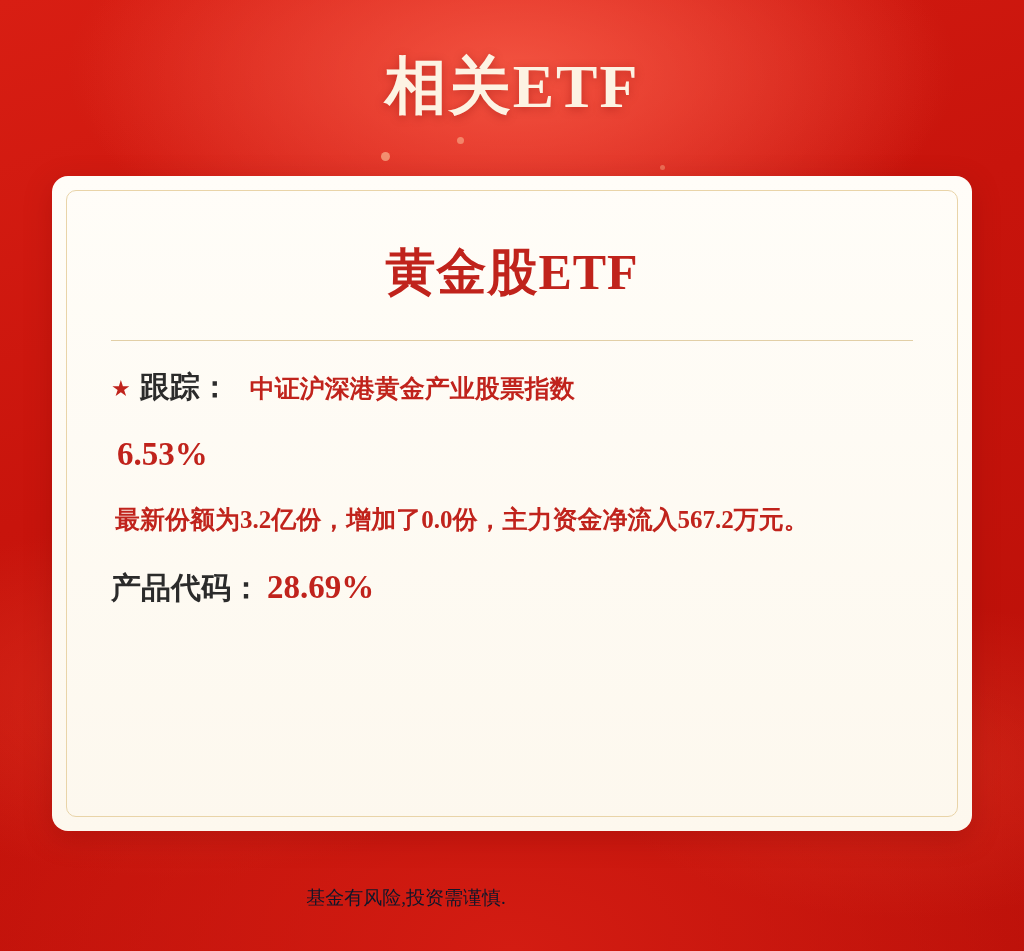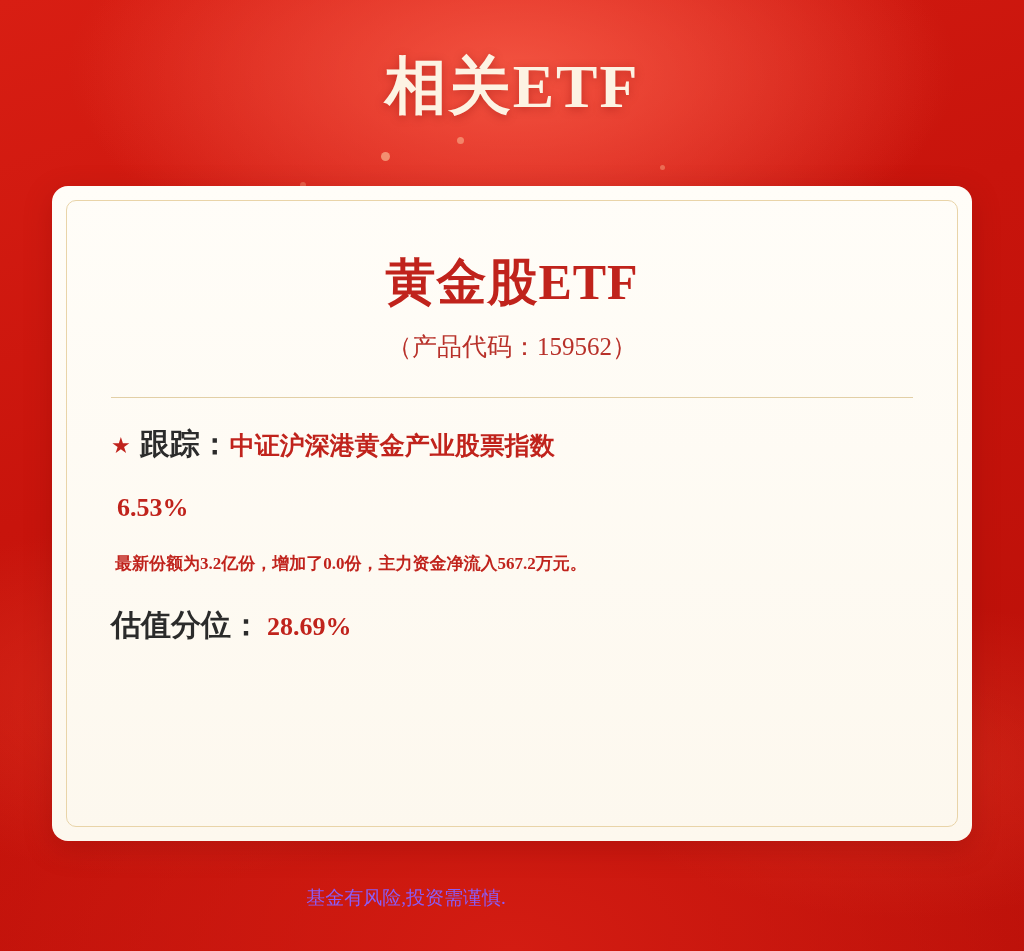--- a/index.html
+++ b/index.html
@@ -60,21 +60,21 @@
     font-size: 62px;
     font-weight: bold;
     color: #fdf3e3;
     letter-spacing: 2px;
     text-shadow: 0 2px 10px rgba(120,0,0,0.35);
   }
 
   .card {
     position: absolute;
     left: 52px;
-    top: 186px;
+    top: 176px;
     width: 920px;
     height: 655px;
     background: linear-gradient(180deg, #fffdf8 0%, #fdf8ee 100%);
     border-radius: 16px;
     box-shadow: 0 8px 28px rgba(110,0,0,0.25);
   }
   .card-inner {
     position: absolute;
     left: 14px;
     top: 14px;
@@ -130,51 +130,51 @@
     position: relative;
     top: -1px;
   }
   .label {
     font-size: 30px;
     font-weight: bold;
     color: #2b2b2b;
     white-space: nowrap;
   }
   .value-red {
-    font-size: 26px;
+    font-size: 33px;
     font-weight: bold;
     color: #c0231c;
     margin-left: 6px;
     font-family: Liberation Serif, serif;
   }
   .value-track {
     font-size: 25px;
     font-weight: bold;
     color: #c0231c;
-    margin-left: 0;
+    margin-left: 20px;
   }
   .flow-text {
-    font-size: 17px;
+    font-size: 25px;
     font-weight: bold;
     color: #c0231c;
     line-height: 1.55;
     margin-left: 4px;
     flex: 1;
     min-width: 0;
   }
   .row-flow { align-items: flex-start; }
 
   .footer-note {
     position: absolute;
     left: 0;
     top: 885px;
     width: 812px;
     text-align: center;
     font-size: 19px;
-    color: #8b5cf6;
+    color: #0f172a;
     font-family: "Liberation Serif", serif;
   }
 </style>
 </head>
 <body>
 
 <div class="bg-glow glow-a"></div>
 <div class="bg-glow glow-b"></div>
 <div class="bg-glow glow-c"></div>
 
@@ -182,21 +182,20 @@
 <div class="dot dot2"></div>
 <div class="dot dot3"></div>
 <div class="dot dot4"></div>
 
 <div class="header-title">相关ETF</div>
 
 <div class="card">
   <div class="card-inner">
 
     <div class="etf-name">黄金股ETF</div>
-    <div class="etf-code">（产品代码：159562）</div>
 
     <div class="divider"></div>
 
     <div class="rows">
 
       <div class="row">
         <span class="star-icon">★</span>
         <span class="label">跟踪：</span>
         <span class="value-track">中证沪深港黄金产业股票指数</span>
       </div>
@@ -204,21 +203,21 @@
       <div class="row">
         <span class="value-red">6.53%</span>
       </div>
 
 
       <div class="row row-flow">
         <span class="flow-text">最新份额为3.2亿份，增加了0.0份，主力资金净流入567.2万元。</span>
       </div>
 
       <div class="row">
-        <span class="label">估值分位：</span>
+        <span class="label">产品代码：</span>
         <span class="value-red">28.69%</span>
       </div>
 
     </div>
   </div>
 </div>
 
 <div class="footer-note">基金有风险,投资需谨慎.</div>
 
 </body></html>

